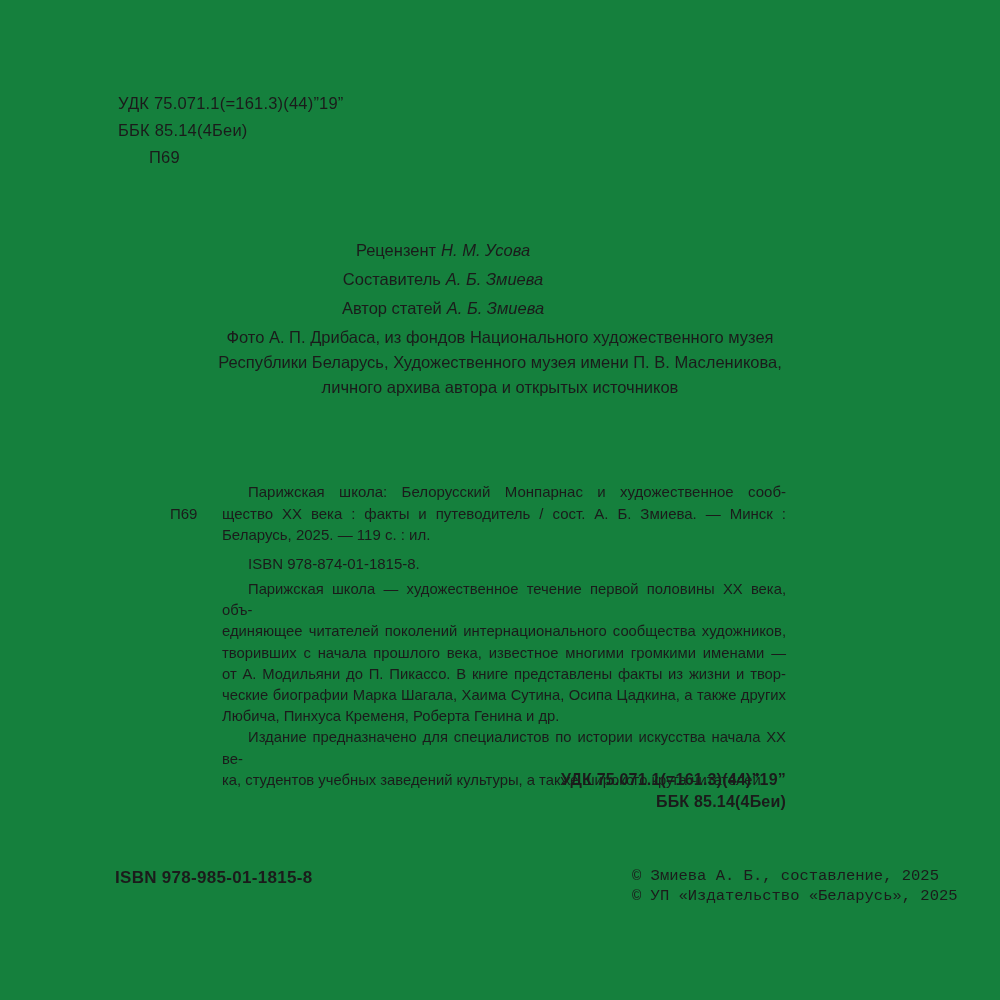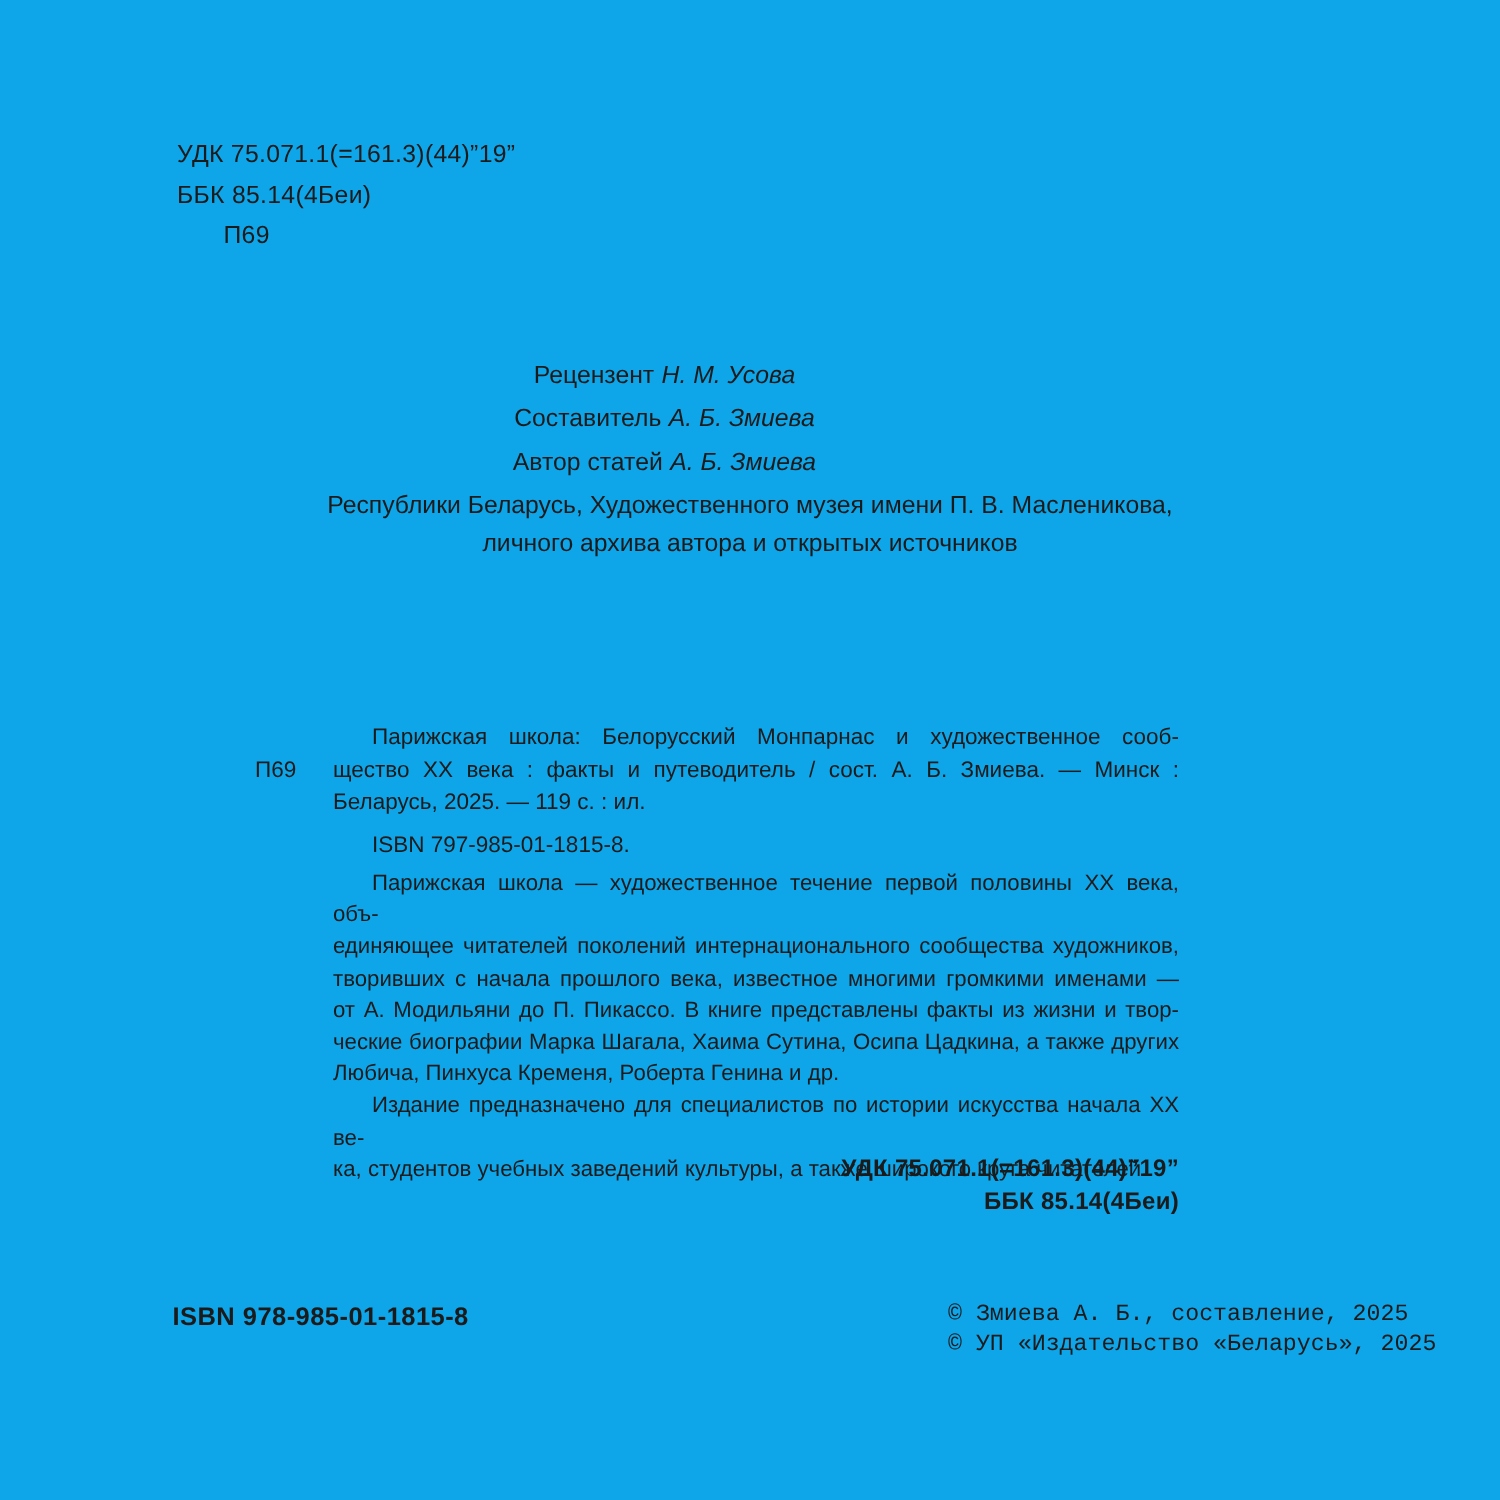--- a/index.html
+++ b/index.html
@@ -5,21 +5,21 @@
   * { box-sizing: border-box; }
   html, body { margin: 0; padding: 0; }
   body {
     width: 1000px; height: 1000px;
     background: #ffffff;
     color: #1b1b1b;
     font-family: "Liberation Sans", sans-serif;
     position: relative;
     overflow: hidden;
   }
-  .page { position: absolute; inset: 0; background: #0ea5e9; }
+  .page { position: absolute; inset: 0; background: #15803d; }
 
   
   .top-block {
     position: absolute; left: 118px; top: 90px;
     font-size: 16.5px; line-height: 27px; letter-spacing: 0.2px;
   }
   .top-block .code { padding-left: 31px; }
 
   
   .credits {
@@ -87,31 +87,32 @@
     </div>
     <div class="credit-line">
       <span>Составитель</span><span class="credit-name">А. Б. Змиева</span>
     </div>
     <div class="credit-line">
       <span>Автор статей</span><span class="credit-name">А. Б. Змиева</span>
     </div>
   </div>
 
   <div class="photo-credit">
+    <div>Фото А. П. Дрибаса, из фондов Национального художественного музея</div>
     <div>Республики Беларусь, Художественного музея имени П. В. Масленикова,</div>
     <div>личного архива автора и открытых источников</div>
   </div>
 
   <div class="biblio">
     <span class="biblio-code">П69</span>
     <div class="biblio-text">
       <div class="jline ind"><span class="b">Парижская школа:</span><span> Белорусский Монпарнас и художественное сооб-</span></div>
       <div class="jline">щество XX века : факты и путеводитель / сост. А. Б. Змиева. — Минск :</div>
       <div>Беларусь, 2025. — 119 с. : ил.</div>
-      <div class="biblio-isbn">ISBN 797-985-01-1815-8.</div>
+      <div class="biblio-isbn">ISBN 978-874-01-1815-8.</div>
     </div>
   </div>
 
   <div class="annotation">
     <div class="jline ind">Парижская школа — художественное течение первой половины XX века, объ-</div>
     <div class="jline">единяющее читателей поколений интернационального сообщества художников,</div>
     <div class="jline">творивших с начала прошлого века, известное многими громкими именами —</div>
     <div class="jline">от А. Модильяни до П. Пикассо. В книге представлены факты из жизни и твор-</div>
     <div class="jline">ческие биографии Марка Шагала, Хаима Сутина, Осипа Цадкина, а также других</div>
     <div>Любича, Пинхуса Кременя, Роберта Генина и др.</div>

